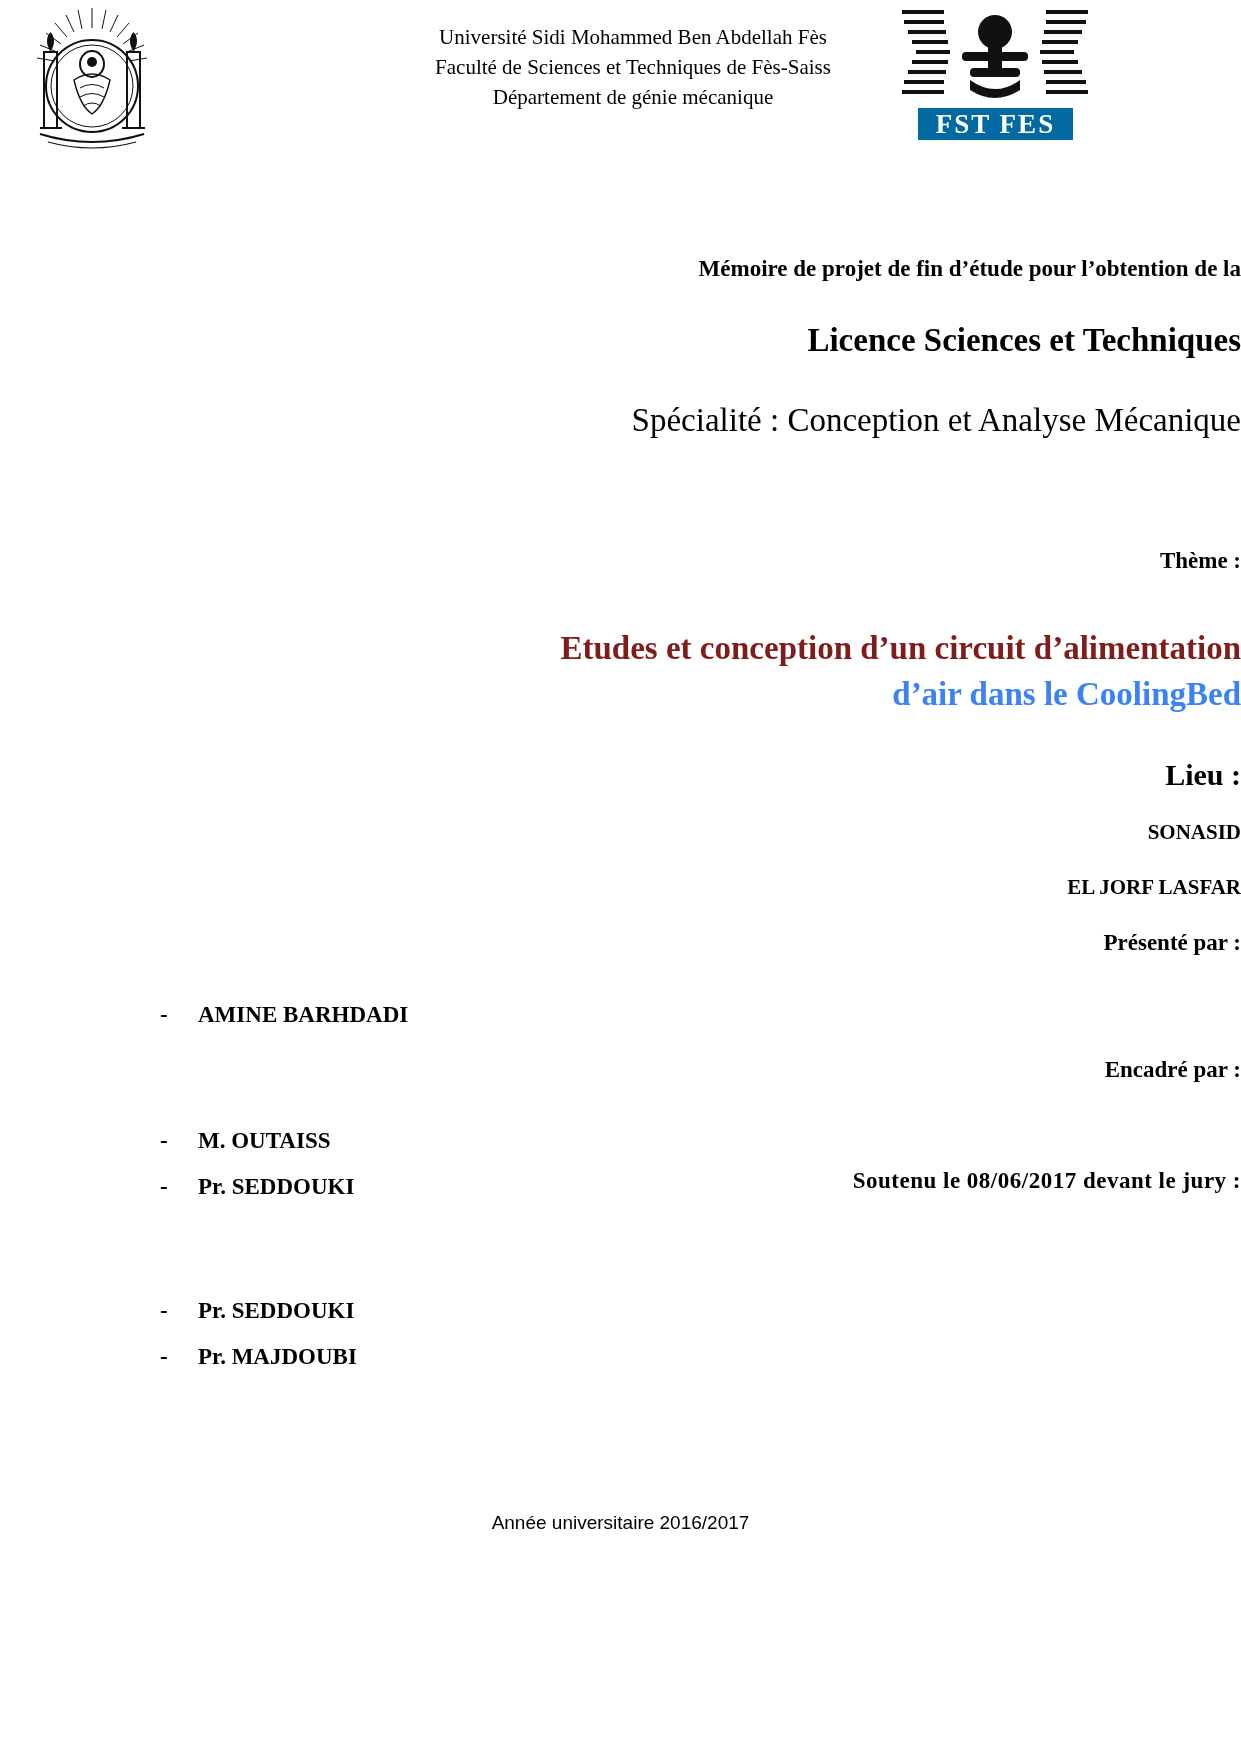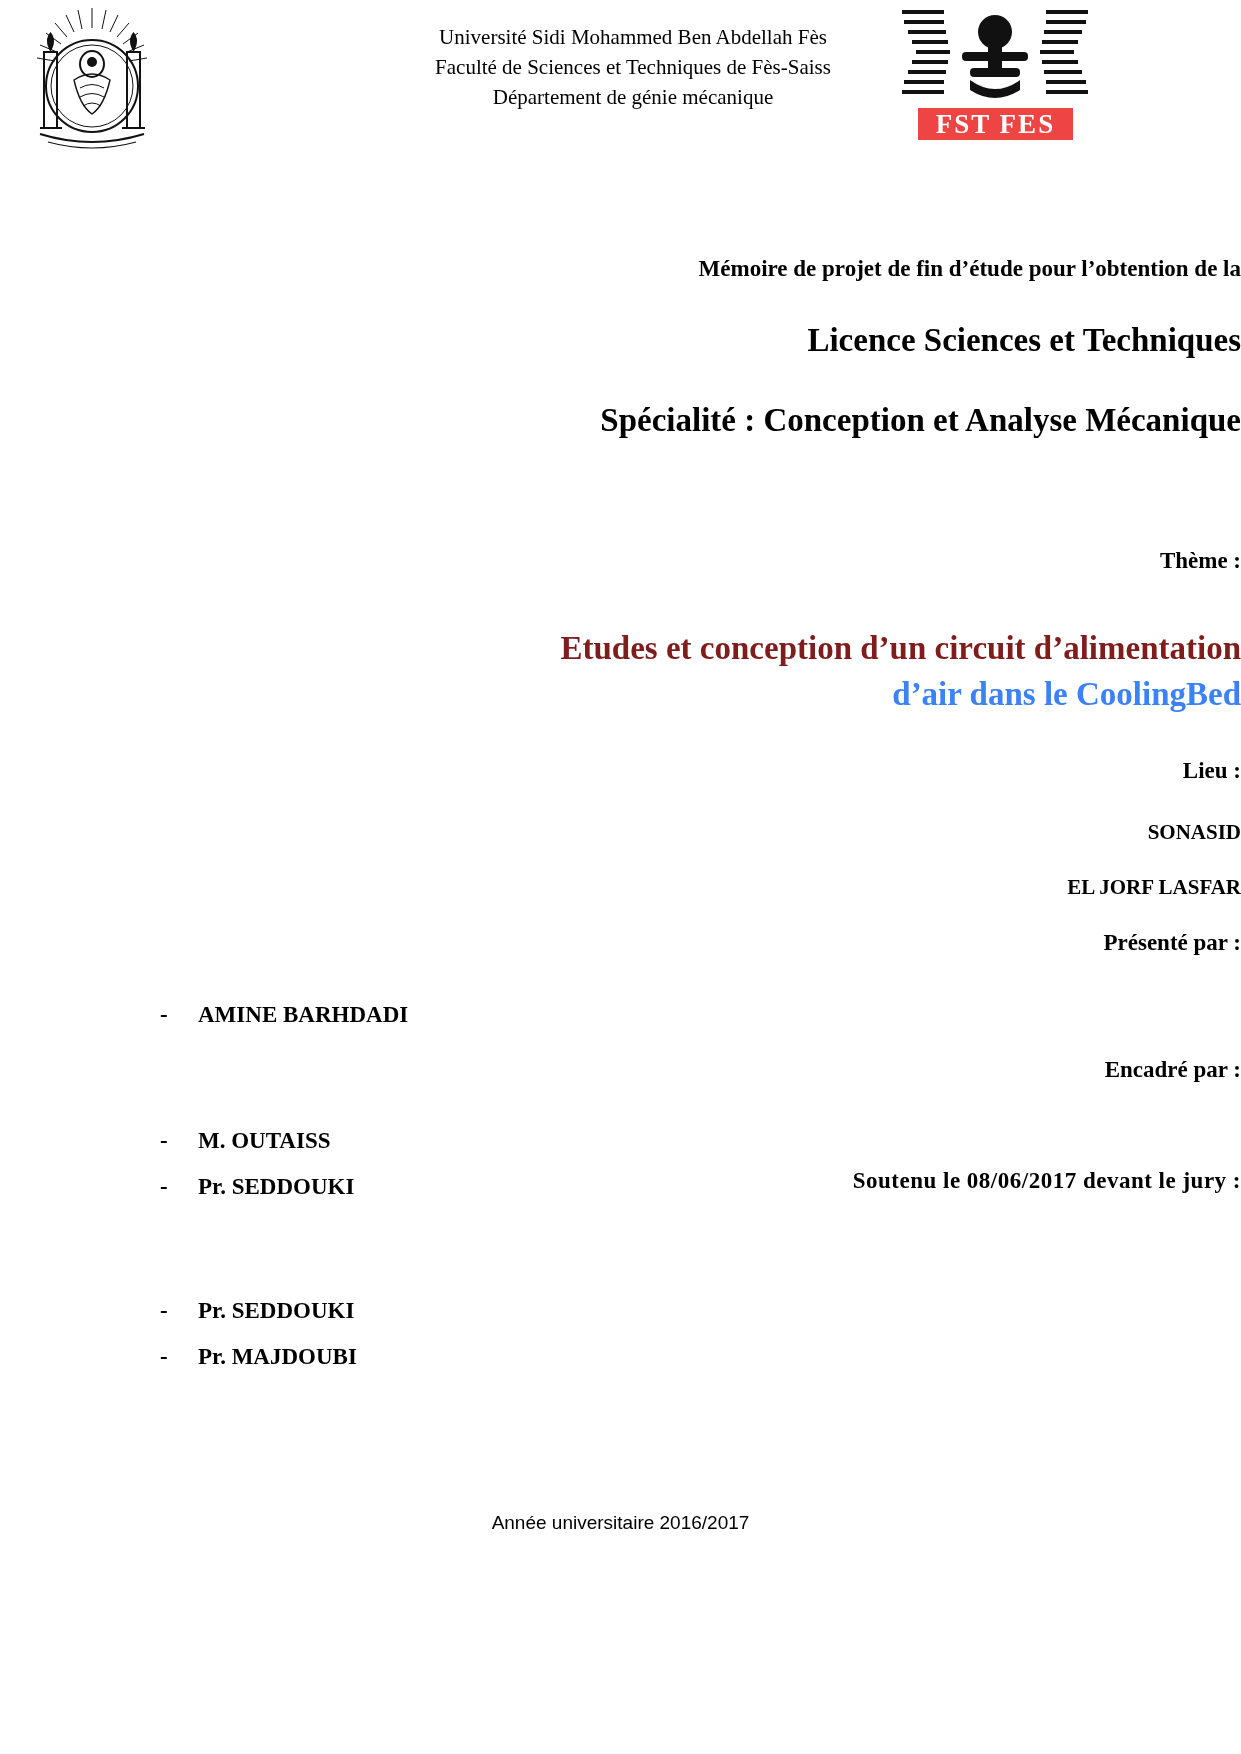--- a/index.html
+++ b/index.html
@@ -53,21 +53,21 @@
     top: 0px;
     width: 190px;
     height: 150px;
   }
   .fst-label {
     position: absolute;
     left: 918px;
     top: 108px;
     width: 155px;
     height: 32px;
-    background: #ef4444;
+    background: #0369a1;
     color: #ffffff;
     font-family: "Liberation Serif", serif;
     font-weight: bold;
     font-size: 27px;
     letter-spacing: 2px;
     text-align: center;
     line-height: 32px;
   }
 
   
@@ -85,42 +85,42 @@
     font-weight: bold;
   }
   .licence {
     top: 322px;
     font-size: 33px;
     font-weight: bold;
   }
   .specialite {
     top: 402px;
     font-size: 33px;
-    font-weight: bold;
+    font-weight: normal;
   }
   .theme-label {
     top: 548px;
     font-size: 23px;
     font-weight: bold;
   }
   .theme-1 {
     top: 630px;
     font-size: 33px;
     font-weight: bold;
     color: #7f1d1d;
   }
   .theme-2 {
     top: 676px;
     font-size: 33px;
     font-weight: bold;
     color: #3b82f6;
   }
   .lieu-label {
     top: 758px;
-    font-size: 23px;
+    font-size: 30px;
     font-weight: bold;
   }
   .lieu-1 {
     top: 820px;
     font-size: 21px;
     font-weight: bold;
   }
   .lieu-2 {
     top: 875px;
     font-size: 21px;

